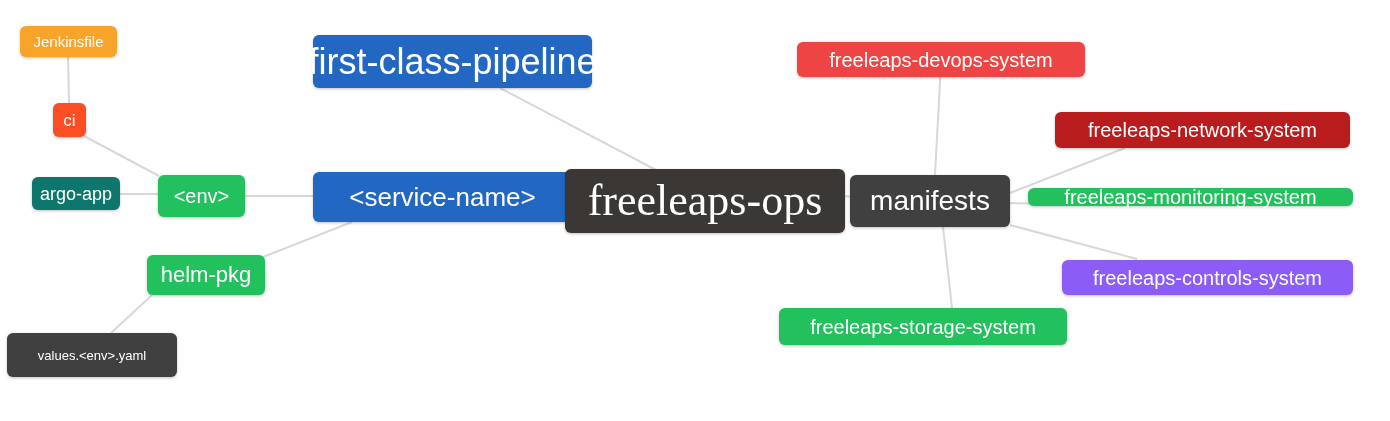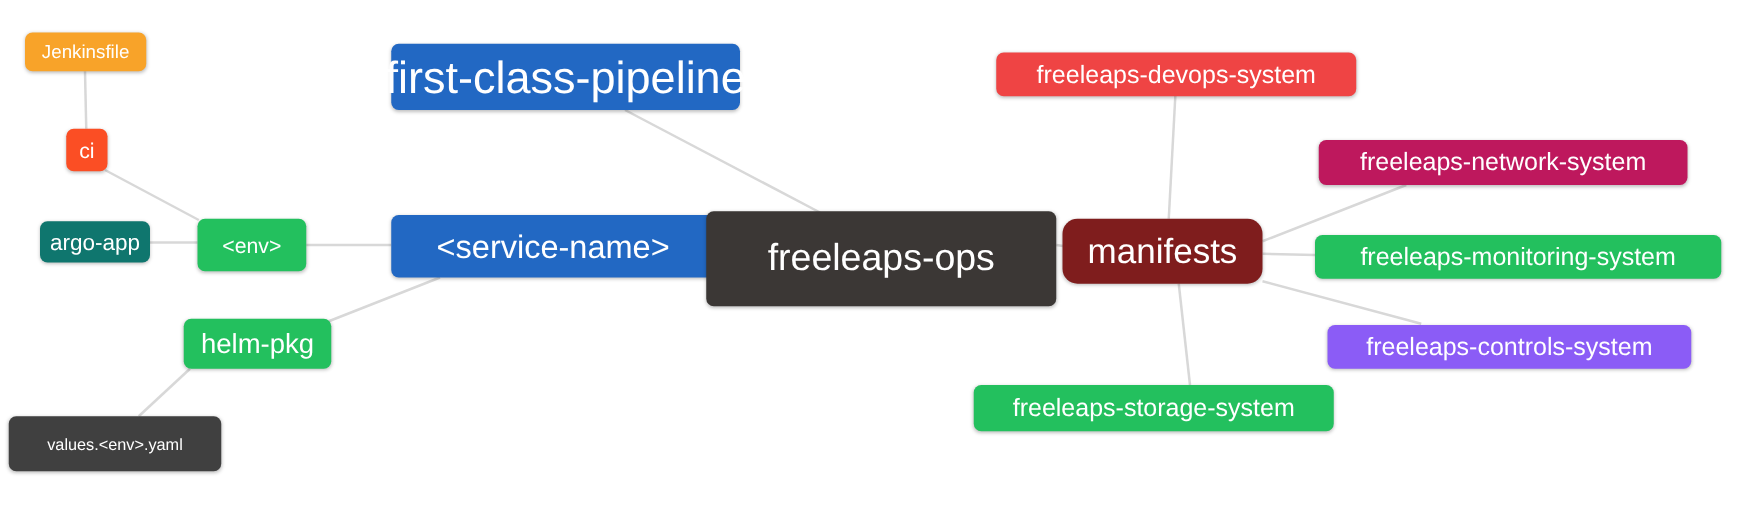--- a/index.html
+++ b/index.html
@@ -45,37 +45,37 @@
     <line class="edge" x1="1010" y1="225" x2="1137" y2="259" stroke="#d8d8d8"></line>
     <line class="edge" x1="943" y1="227" x2="952" y2="308" stroke="#d8d8d8"></line>
   </svg>
 
   <div class="node" style="left: 20px; top: 26px; width: 97px; height: 31px; font-size: 15px; background: rgb(248, 163, 41);">Jenkinsfile</div>
 
   <div class="node" style="left: 53px; top: 103px; width: 33px; height: 34px; font-size: 17px; background: rgb(251, 78, 36); text-align: right;">ci</div>
 
   <div class="node" style="left: 32px; top: 177px; width: 88px; height: 33px; font-size: 18px; background: #0f766e;">argo-app</div>
 
-  <div class="node" style="left: 158px; top: 175px; width: 87px; height: 42px; font-size: 17px; background: rgb(35, 192, 94);">&lt;env&gt;</div>
+  <div class="node" style="left: 158px; top: 175px; width: 87px; height: 42px; font-size: 20px; background: rgb(35, 192, 94);">&lt;env&gt;</div>
 
   <div class="node" style="left: 147px; top: 255px; width: 118px; height: 40px; font-size: 22px; background: rgb(35, 192, 94);">helm-pkg</div>
 
   <div class="node" style="left: 7px; top: 333px; width: 170px; height: 44px; font-size: 13px; background: #404040;">values.&lt;env&gt;.yaml</div>
 
   <div class="node" style="left: 313px; top: 35px; width: 279px; height: 53px; font-size: 36px; background: rgb(34, 104, 195);">first-class-pipeline</div>
 
   <div class="node" style="left: 313px; top: 172px; width: 259px; height: 50px; font-size: 26px; background: rgb(34, 104, 195);">&lt;service-name&gt;</div>
 
-  <div class="node" style="left: 565px; top: 169px; width: 280px; height: 76px; font-size: 30px; background: rgb(59, 55, 53);">freeleaps-ops</div>
+  <div class="node" style="left: 565px; top: 169px; width: 280px; height: 64px; font-size: 44px; background: rgb(59, 55, 53); font-family: Liberation Serif, serif;">freeleaps-ops</div>
 
-  <div class="node" style="left: 850px; top: 175px; width: 160px; height: 52px; font-size: 28px; background: #7f1d1d; border-radius: 12px;">manifests</div>
+  <div class="node" style="left: 850px; top: 175px; width: 160px; height: 52px; font-size: 28px; background: #404040;">manifests</div>
 
   <div class="node" style="left: 797px; top: 28px; width: 288px; height: 35px; font-size: 20px; background: #ef4444; margin-top: 14px;">freeleaps-devops-system</div>
 
-  <div class="node" style="left: 1055px; top: 112px; width: 295px; height: 36px; font-size: 20px; background: #be185d;">freeleaps-network-system</div>
+  <div class="node" style="left: 1055px; top: 112px; width: 295px; height: 36px; font-size: 20px; background: #b91c1c;">freeleaps-network-system</div>
 
-  <div class="node" style="left: 1052px; top: 188px; width: 325px; height: 35px; font-size: 20px; background: rgb(35, 192, 94);">freeleaps-monitoring-system</div>
+  <div class="node" style="left: 1028px; top: 188px; width: 325px; height: 18px; font-size: 20px; background: rgb(35, 192, 94);">freeleaps-monitoring-system</div>
 
   <div class="node" style="left: 1062px; top: 260px; width: 291px; height: 35px; font-size: 20px; background: #8b5cf6;">freeleaps-controls-system</div>
 
   <div class="node" style="left: 779px; top: 308px; width: 288px; height: 37px; font-size: 20px; background: rgb(35, 192, 94);">freeleaps-storage-system</div>
 
 </div>
 
 </body></html>

